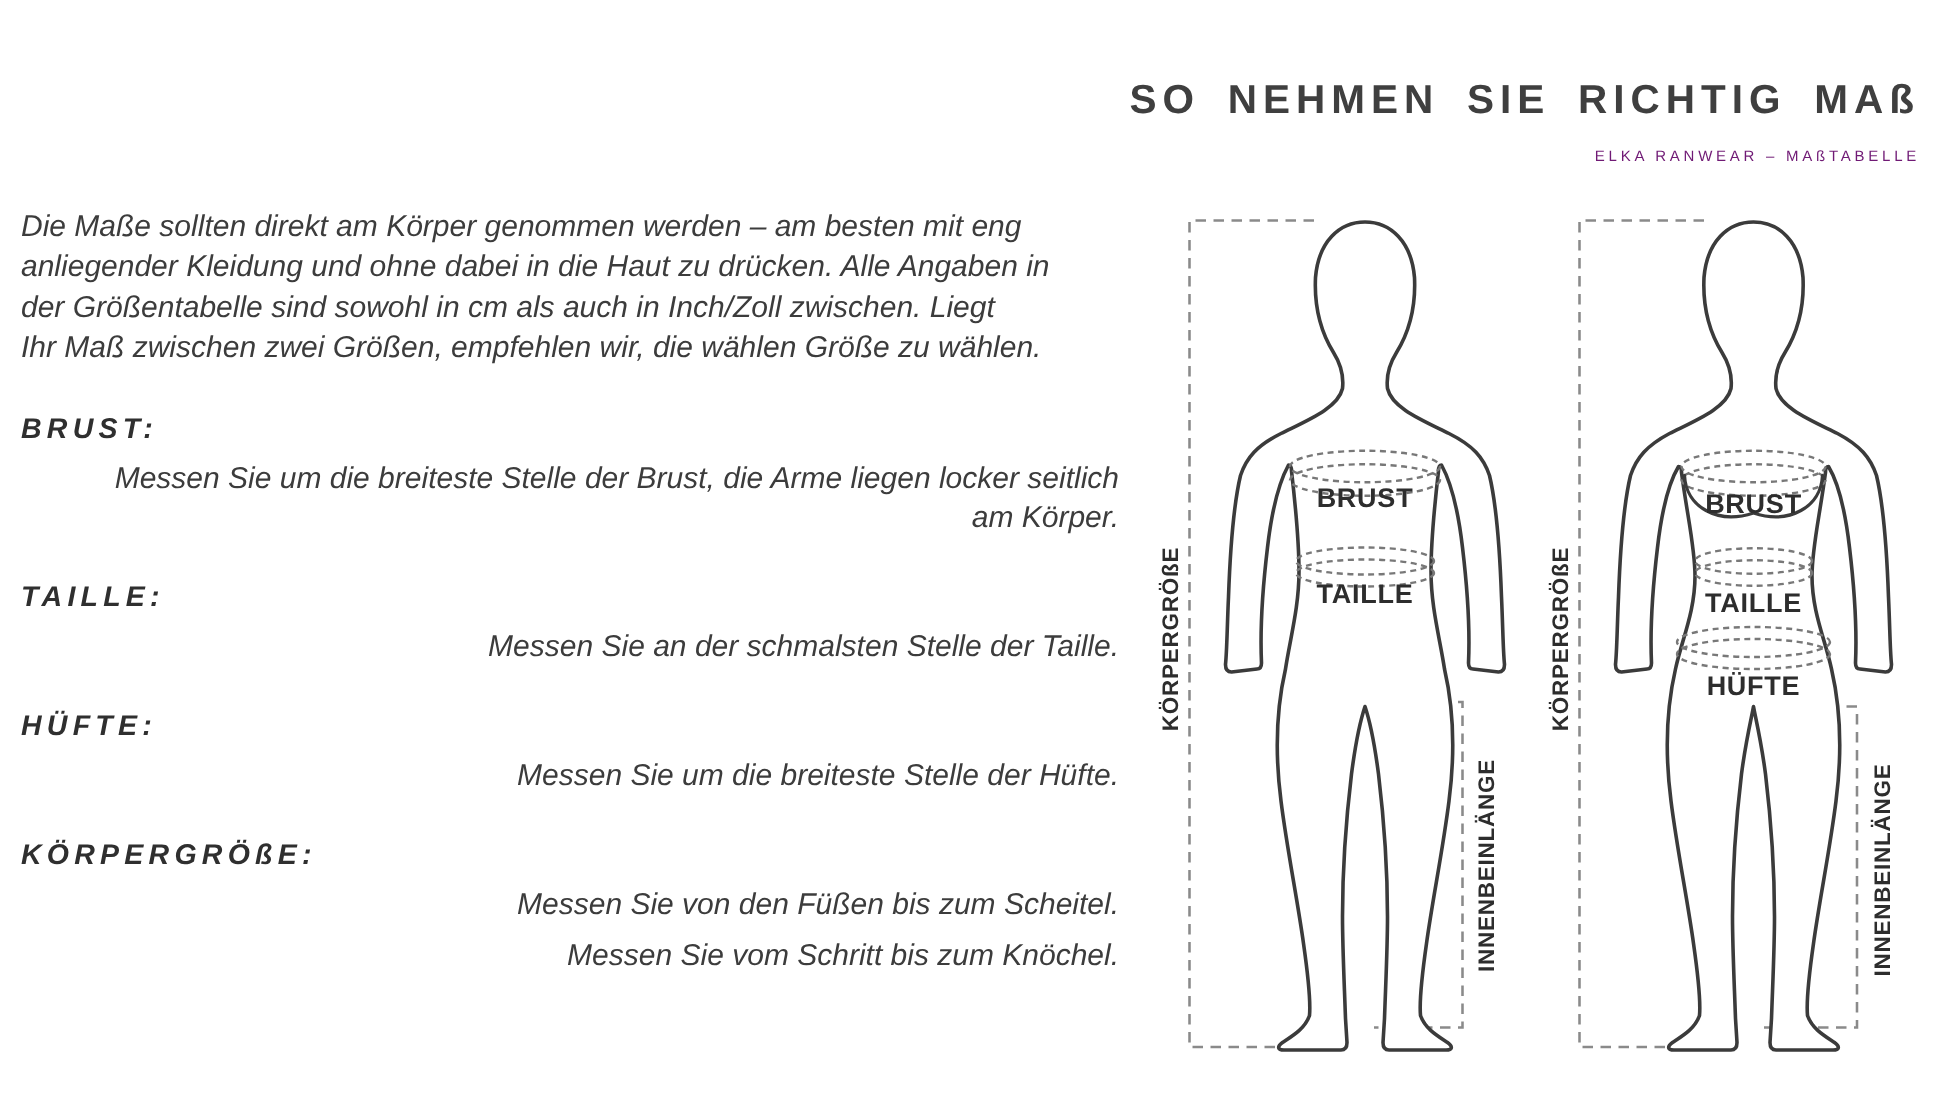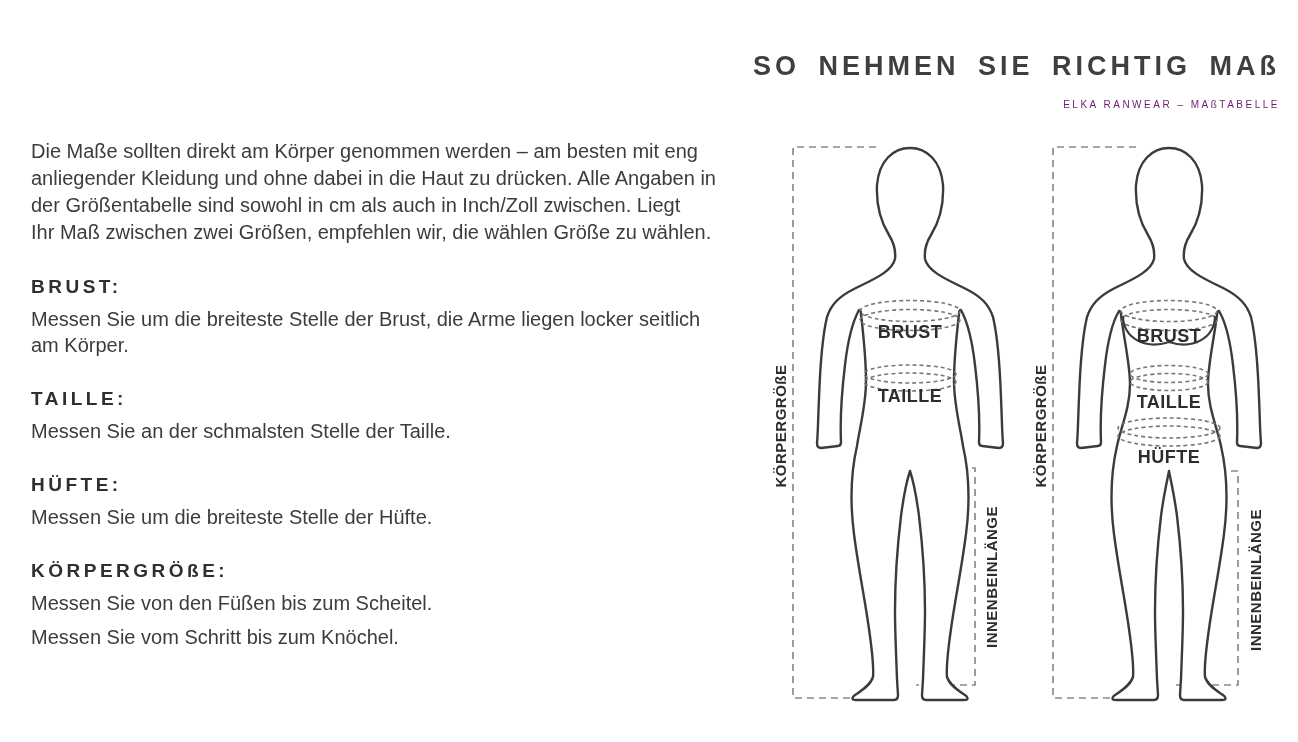--- a/index.html
+++ b/index.html
@@ -10,27 +10,27 @@
   
   .header { position:absolute; top:34px; left:0; width:1280px; text-align:right;margin-top:17px; }
   .title {
     margin:0; font-size:27px; font-weight:bold; letter-spacing:4px; word-spacing:7px;
     color:#3f3f3f;
   }
   .subtitle {
     margin-top:17px; font-size:10px; letter-spacing:2.5px; color:#701a75;
   }
   
-  .left-col { position:absolute; left:31px; top:138px; width:732px; color:#3c3c3c; }
+  .left-col { position:absolute; left:14px; top:138px; width:732px; color:#3c3c3c;font-style:italic; }
   .intro .line { font-size:20px; line-height:27px; white-space:nowrap; }
   .sec-h {
     font-size:19px; font-weight:bold; letter-spacing:3.5px; color:#2f2f2f;
     margin:30px 0 0 0;
   }
-  .sec-t { margin-top:8px; }
+  .sec-t { margin-top:8px;text-align:right; }
   .sec-t .line { font-size:20px; line-height:26px; white-space:nowrap; }
   
   .figure { position:absolute; top:140px; width:272px; height:585px; }
   .fig-male { left:758px; }
   .fig-female { left:1020px; }
   .figure svg { position:absolute; left:0; top:0; }
   .mlabel {
     position:absolute; width:120px; text-align:center;
     font-weight:bold; font-size:18px; letter-spacing:0.5px; color:#2d2d2d;margin-top:44px;
   }

